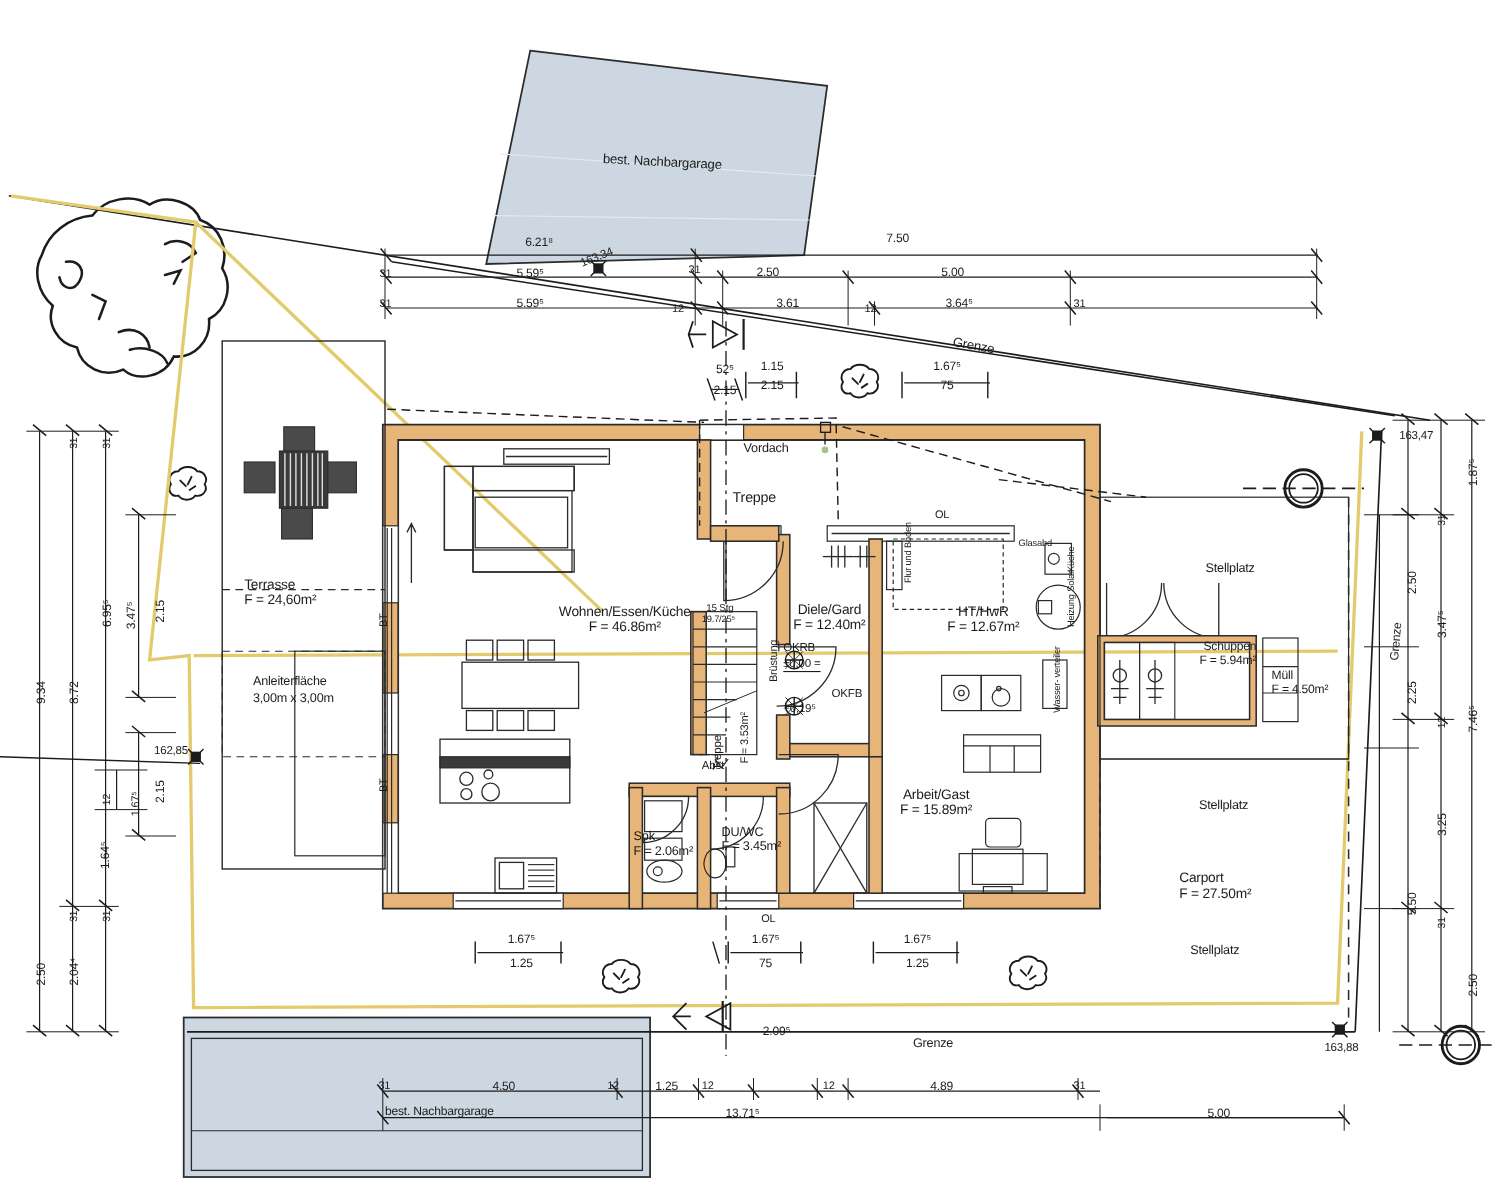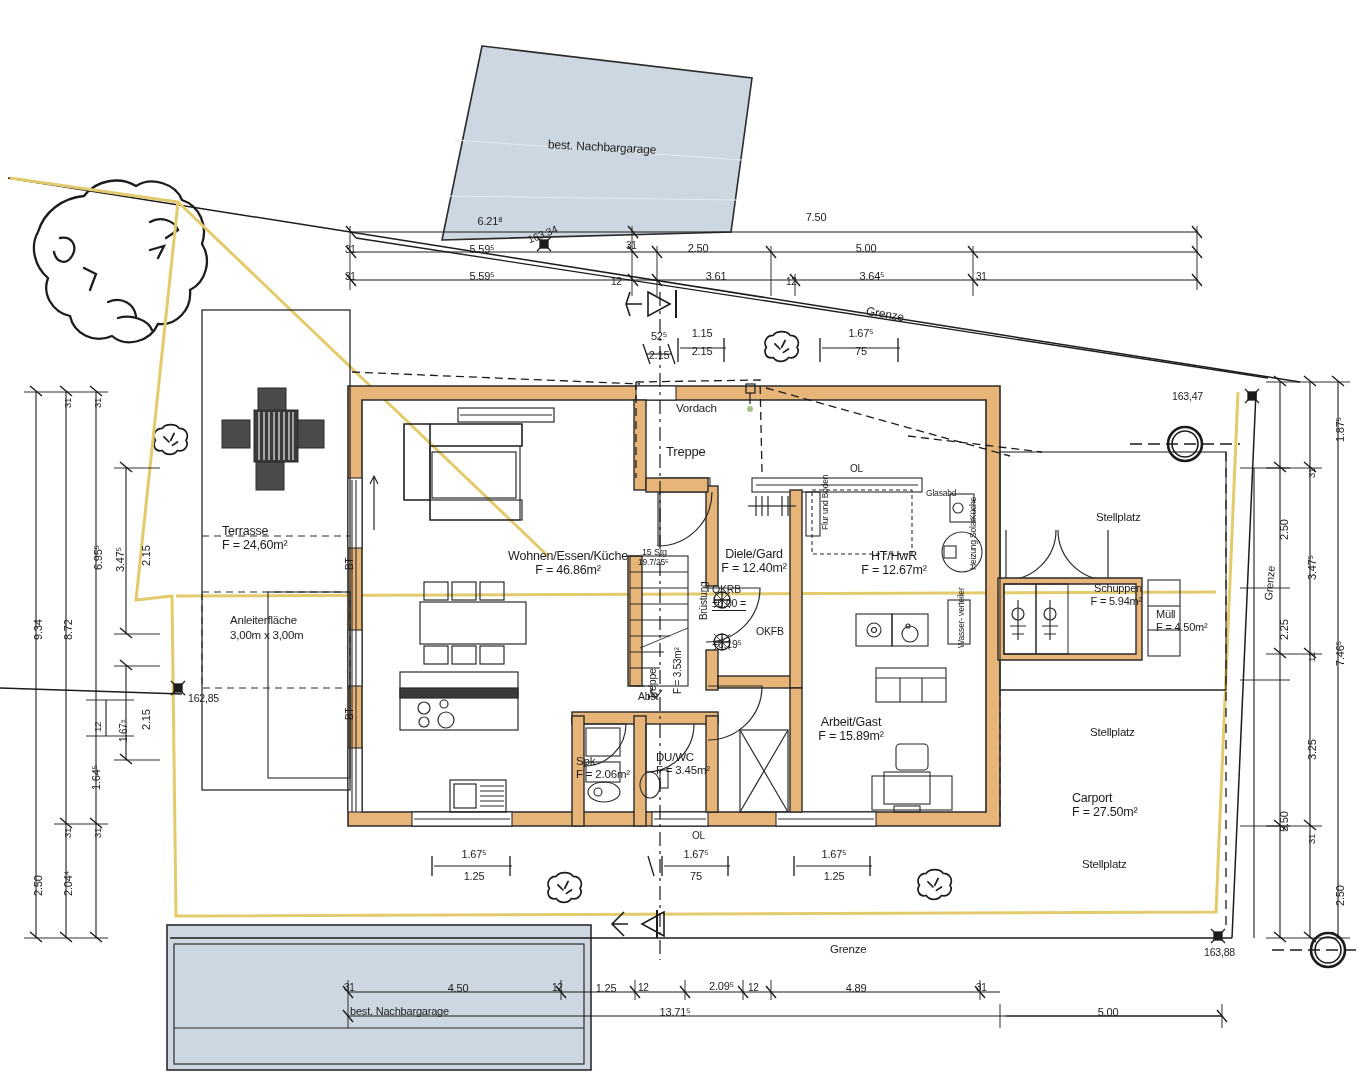--- a/index.html
+++ b/index.html
@@ -584,22 +584,22 @@
 <div class="lbl vtxt" style="left:344px;top:570px;font-size:10px;transform:rotate(-90deg);">BT</div>
 <div class="lbl vtxt" style="left:344px;top:720px;font-size:10px;transform:rotate(-90deg);">BT</div>
 
 <div class="lbl vtxt tiny" style="left:820px;top:530px;transform:rotate(-90deg);">Flur und Boden</div>
 <div class="lbl tiny" style="left:926px;top:488px;">Glasabd</div>
 <div class="lbl vtxt tiny" style="left:968px;top:520px;transform:rotate(-90deg);">Küche</div>
 <div class="lbl vtxt tiny" style="left:968px;top:570px;transform:rotate(-90deg);">Heizung Solar</div>
 <div class="lbl vtxt tiny" style="left:956px;top:648px;transform:rotate(-90deg);">Wasser- verteiler</div>
 
 <div class="lbl" style="left:527px;top:228px;font-size:10.5px;transform:rotate(-22deg);">163,34</div>
-<div class="lbl" style="left:1172px;top:390px;font-size:10.5px;text-align:right;">163,47</div>
-<div class="lbl" style="left:140px;top:692px;font-size:10.5px;margin-left:48px;">162,85</div>
+<div class="lbl" style="left:1272px;top:390px;font-size:10.5px;text-align:right;">163,47</div>
+<div class="lbl" style="left:140px;top:676px;font-size:10.5px;">162,85</div>
 <div class="lbl" style="left:1204px;top:946px;font-size:10.5px;">163,88</div>
 
 <div class="lbl dimc" style="left:460px;top:215px;width:60px;">6.21⁸</div>
 <div class="lbl dimc" style="left:790px;top:211px;width:52px;">7.50</div>
 
 <div class="lbl dimc" style="left:452px;top:243px;width:60px;">5.59⁵</div>
 <div class="lbl" style="left:345px;top:244px;font-size:10px;">31</div>
 <div class="lbl" style="left:626px;top:240px;font-size:10px;">31</div>
 <div class="lbl dimc" style="left:672px;top:242px;width:52px;">2.50</div>
 <div class="lbl dimc" style="left:840px;top:242px;width:52px;">5.00</div>
@@ -624,21 +624,21 @@
 <div class="lbl dimc" style="left:674px;top:848px;width:44px;">1.67⁵</div>
 <div class="lbl dimc" style="left:674px;top:870px;width:44px;">75</div>
 <div class="lbl dimc" style="left:812px;top:848px;width:44px;">1.67⁵</div>
 <div class="lbl dimc" style="left:812px;top:870px;width:44px;">1.25</div>
 
 <div class="lbl" style="left:344px;top:982px;font-size:10px;">31</div>
 <div class="lbl dimc" style="left:432px;top:982px;width:52px;">4.50</div>
 <div class="lbl" style="left:552px;top:982px;font-size:10px;">12</div>
 <div class="lbl dimc" style="left:586px;top:982px;width:40px;">1.25</div>
 <div class="lbl" style="left:638px;top:982px;font-size:10px;">12</div>
-<div class="lbl dimc" style="left:678px;top:980px;width:56px;text-align:right;">2.09⁵</div>
+<div class="lbl dimc" style="left:678px;top:932px;width:56px;">2.09⁵</div>
 <div class="lbl" style="left:748px;top:982px;font-size:10px;">12</div>
 <div class="lbl dimc" style="left:830px;top:982px;width:52px;">4.89</div>
 <div class="lbl" style="left:976px;top:982px;font-size:10px;">31</div>
 <div class="lbl dimc" style="left:645px;top:1006px;width:60px;">13.71⁵</div>
 <div class="lbl dimc" style="left:1082px;top:1006px;width:52px;">5.00</div>
 
 <div class="lbl vtxt dim" style="left:32px;top:640px;transform:rotate(-90deg);">9.34</div>
 <div class="lbl vtxt dim" style="left:62px;top:640px;transform:rotate(-90deg);">8.72</div>
 <div class="lbl vtxt dim" style="left:92px;top:570px;transform:rotate(-90deg);">6.95⁵</div>
 <div class="lbl vtxt dim" style="left:114px;top:572px;transform:rotate(-90deg);">3.47⁵</div>

